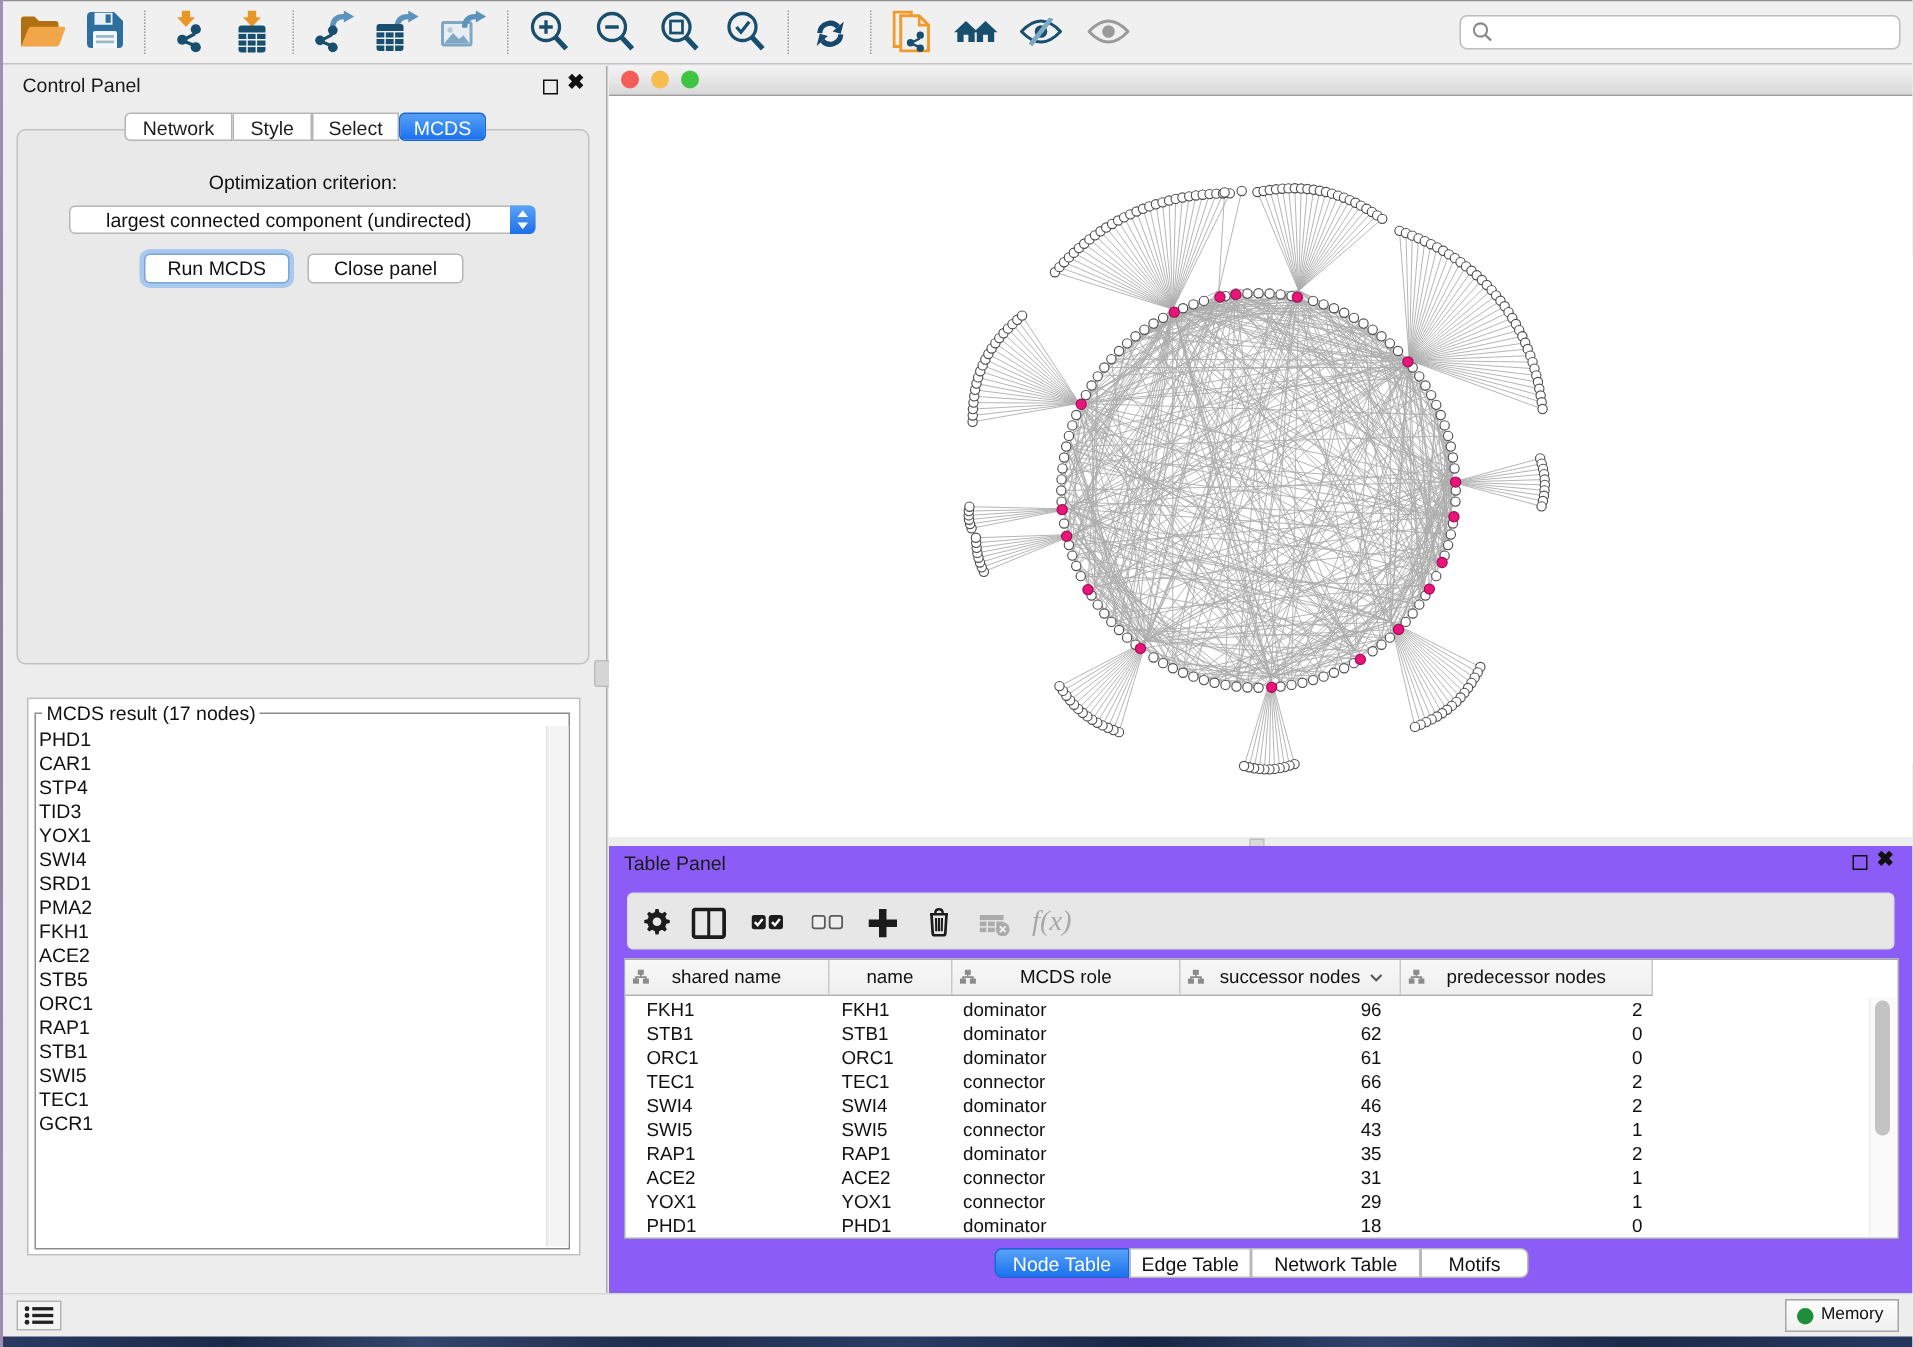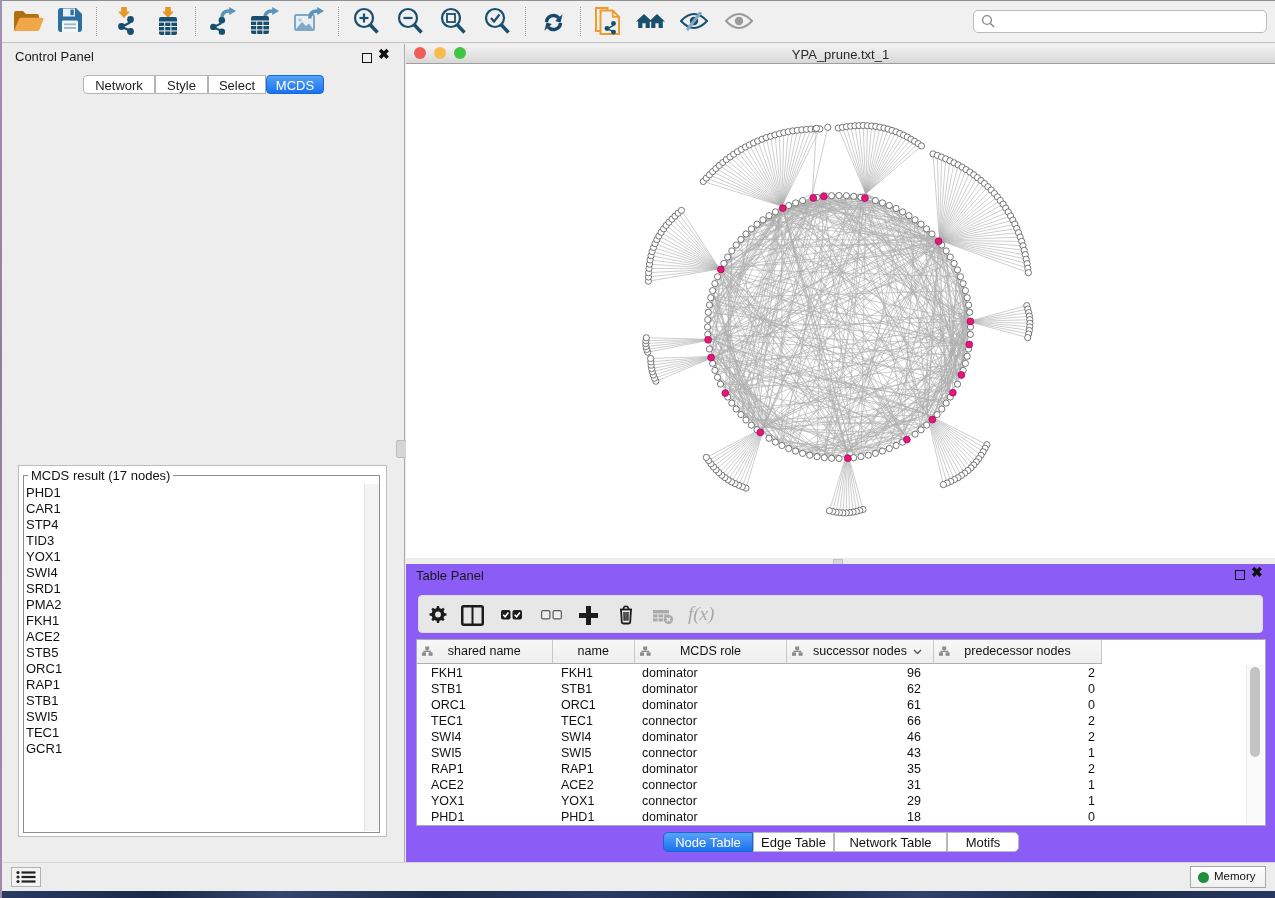--- a/index.html
+++ b/index.html
@@ -229,35 +229,46 @@
 <div id="cpanel">
   <div id="cp-title">Control Panel</div>
   <div class="winbtn-sq" style="left:360px;"></div>
   <div class="winbtn-x" style="left:376px;">✖</div>
   <div id="cp-tabs">
     <div class="tab first" style="left:0;width:72px;">Network</div>
     <div class="tab" style="left:72px;width:53px;">Style</div>
     <div class="tab" style="left:125px;width:58px;">Select</div>
     <div class="tab active" style="left:183px;width:58px;">MCDS</div>
   </div>
+  <div id="cp-box">
+    <div id="opt-label">Optimization criterion:</div>
+    <div id="dropdown">
+        <div class="dtext">largest connected component (undirected)</div>
+        <div class="spin"><svg width="17" height="19" viewBox="0 0 17 19">
+            <path d="M8.5 3.2 L12 7.6 L5 7.6 Z" fill="#fff"></path>
+            <path d="M8.5 15.8 L12 11.4 L5 11.4 Z" fill="#fff"></path>
+          </svg></div>
+      </div>
+    <div class="btn" id="btn-run">Run MCDS</div>
+    <div class="btn" id="btn-close">Close panel</div>
+  </div>
   <div id="mcds-box">
     <div id="mcds-border"></div>
     <div id="mcds-title">MCDS result (17 nodes)</div>
     <div id="mcds-list">PHD1<br>CAR1<br>STP4<br>TID3<br>YOX1<br>SWI4<br>SRD1<br>PMA2<br>FKH1<br>ACE2<br>STB5<br>ORC1<br>RAP1<br>STB1<br>SWI5<br>TEC1<br>GCR1</div>
     <div id="mcds-scroll"></div>
   </div>
 </div>
 <div id="vdiv"></div>
 <div id="vgrip"></div>
 <div id="netpanel">
   <div id="net-titlebar">
     <div class="tl" style="left:8px;background:#f25e57;"></div>
     <div class="tl" style="left:28px;background:#f6bd4e;"></div>
     <div class="tl" style="left:48px;background:#3fc544;"></div>
-    <div id="net-title">YPA_prune.txt_1</div>
   </div>
   <div id="net-canvas"><svg id="net" width="869" height="494" viewBox="0 0 869 494" xmlns="http://www.w3.org/2000/svg">
 <g stroke="#999999" stroke-width="0.6" opacity="0.8">
 <line x1="375.8" y1="142.1" x2="297.3" y2="117.5"></line>
 <line x1="375.8" y1="142.1" x2="300.3" y2="114.1"></line>
 <line x1="375.8" y1="142.1" x2="303.4" y2="110.8"></line>
 <line x1="375.8" y1="142.1" x2="306.6" y2="107.6"></line>
 <line x1="375.8" y1="142.1" x2="309.9" y2="104.5"></line>
 <line x1="375.8" y1="142.1" x2="313.3" y2="101.4"></line>
 <line x1="375.8" y1="142.1" x2="316.8" y2="98.5"></line>

